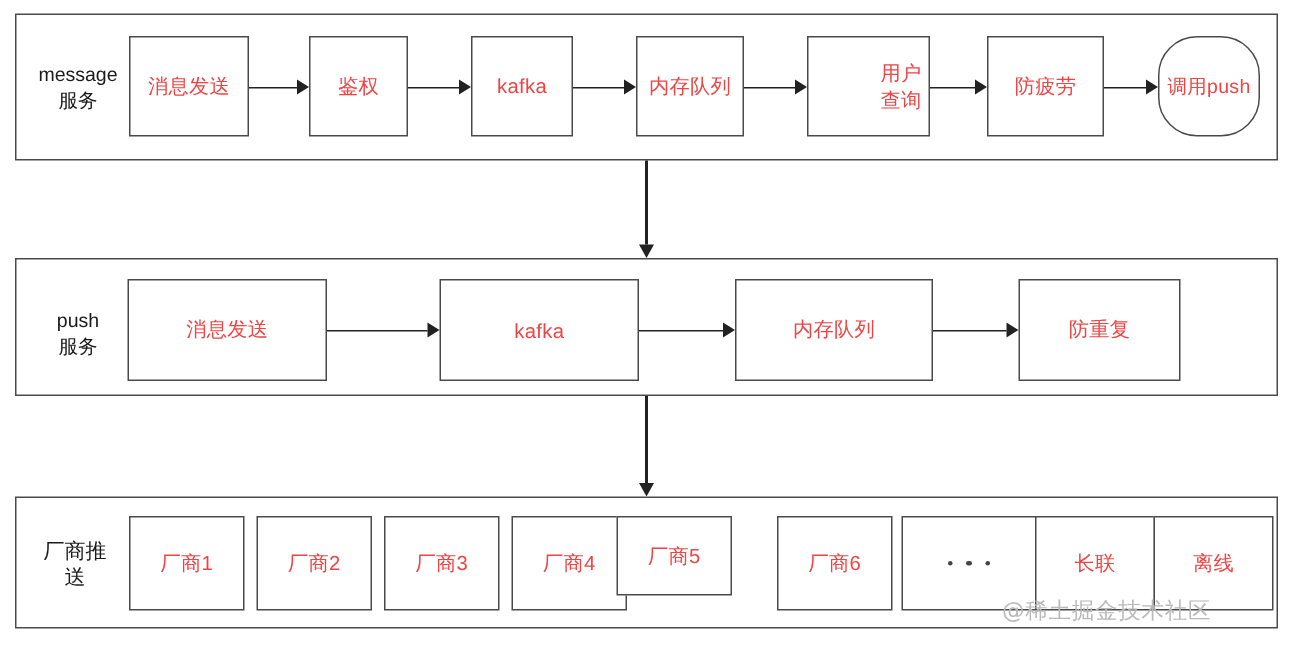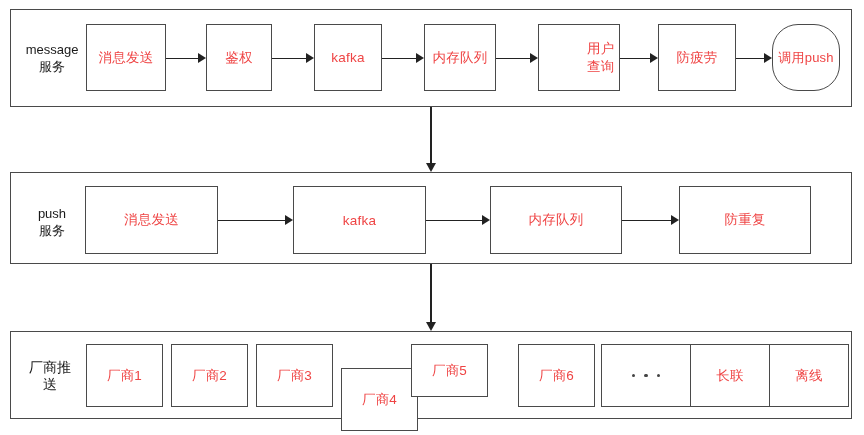--- a/index.html
+++ b/index.html
@@ -203,21 +203,21 @@
   <div class="panel" id="panel-push"></div>
 
   <div class="row-label" id="label-push">
     <span>push</span>
     <span>服务</span>
   </div>
 
   <div class="node" style="left:85px;  top:186px; width:133px; height:68px;">消息发送</div>
   <div class="node" style="left:293px; top:186px; width:133px; height:68px;">kafka</div>
   <div class="node" style="left:490px; top:186px; width:132px; height:68px;">内存队列</div>
-  <div class="node" style="left:679px; top:186px; width:132px; height:68px;">防重复</div>
+  <div class="node" style="left:679px; top:186px; width:108px; height:68px;">防重复</div>
 
   <div class="arrow-h" style="left:218px; top:215px; width:75px;">
     <div class="shaft" style="width:67px;"></div>
       <div class="head" style="left:67px;"></div>
   </div>
   <div class="arrow-h" style="left:426px; top:215px; width:64px;">
     <div class="shaft" style="width:56px;"></div>
       <div class="head" style="left:56px;"></div>
   </div>
   <div class="arrow-h" style="left:622px; top:215px; width:57px;">
@@ -233,29 +233,30 @@
   <div class="panel" id="panel-vendor"></div>
 
   <div class="row-label" id="label-vendor">
     <span>厂商推</span>
     <span>送</span>
   </div>
 
   <div class="node" style="left:86px;  top:344px; width:77px; height:63px;">厂商1</div>
   <div class="node" style="left:171px; top:344px; width:77px; height:63px;">厂商2</div>
   <div class="node" style="left:256px; top:344px; width:77px; height:63px;">厂商3</div>
-  <div class="node" style="left:341px; top:344px; width:77px; height:63px;margin-top:24px;">厂商4</div>
+  <div class="node" style="left:341px; top:344px; width:77px; height:63px;">厂商4</div>
   <div class="node" style="left:411px; top:344px; width:77px; height:53px;">厂商5</div>
   <div class="node" style="left:518px; top:344px; width:77px; height:63px;">厂商6</div>
 
   <div class="node" style="left:601px; top:344px; width:90px; height:63px;">
     <span class="dots">
         <i></i>
         <i></i>
         <i></i>
       </span>
   </div>
 
   <div class="node" style="left:690px; top:344px; width:80px; height:63px;">长联</div>
   <div class="node" style="left:769px; top:344px; width:80px; height:63px;">离线</div>
 
+  <div id="watermark">@稀土掘金技术社区</div>
 
 </div>
 
 </body></html>

